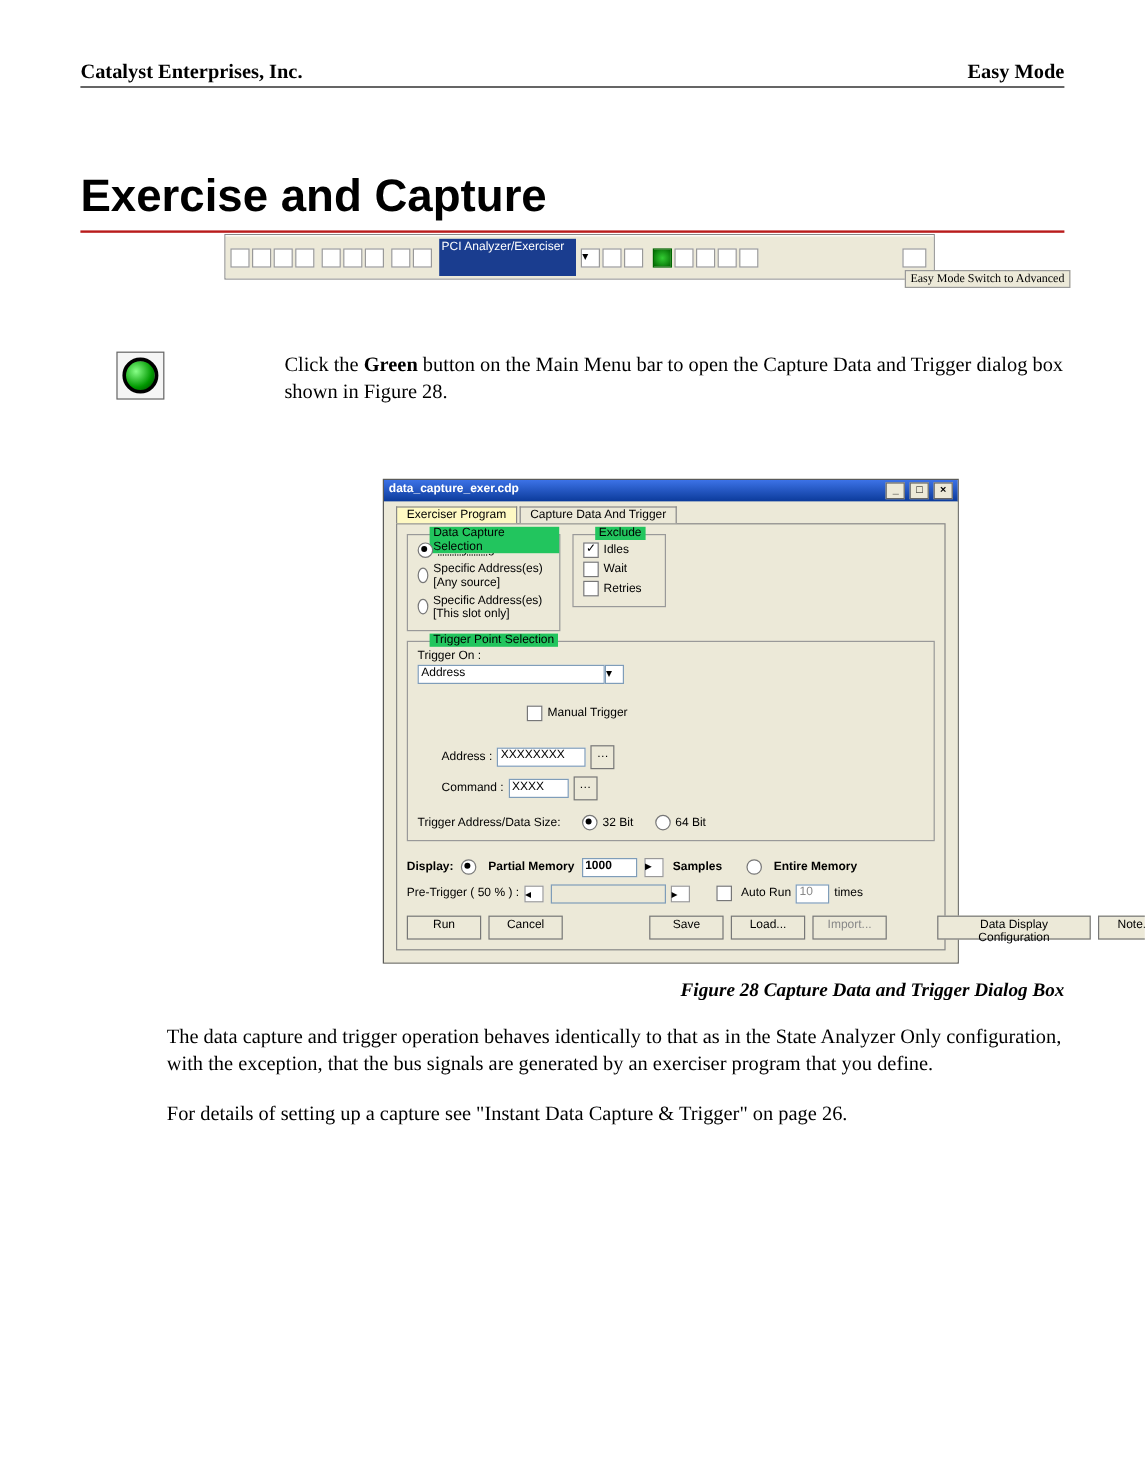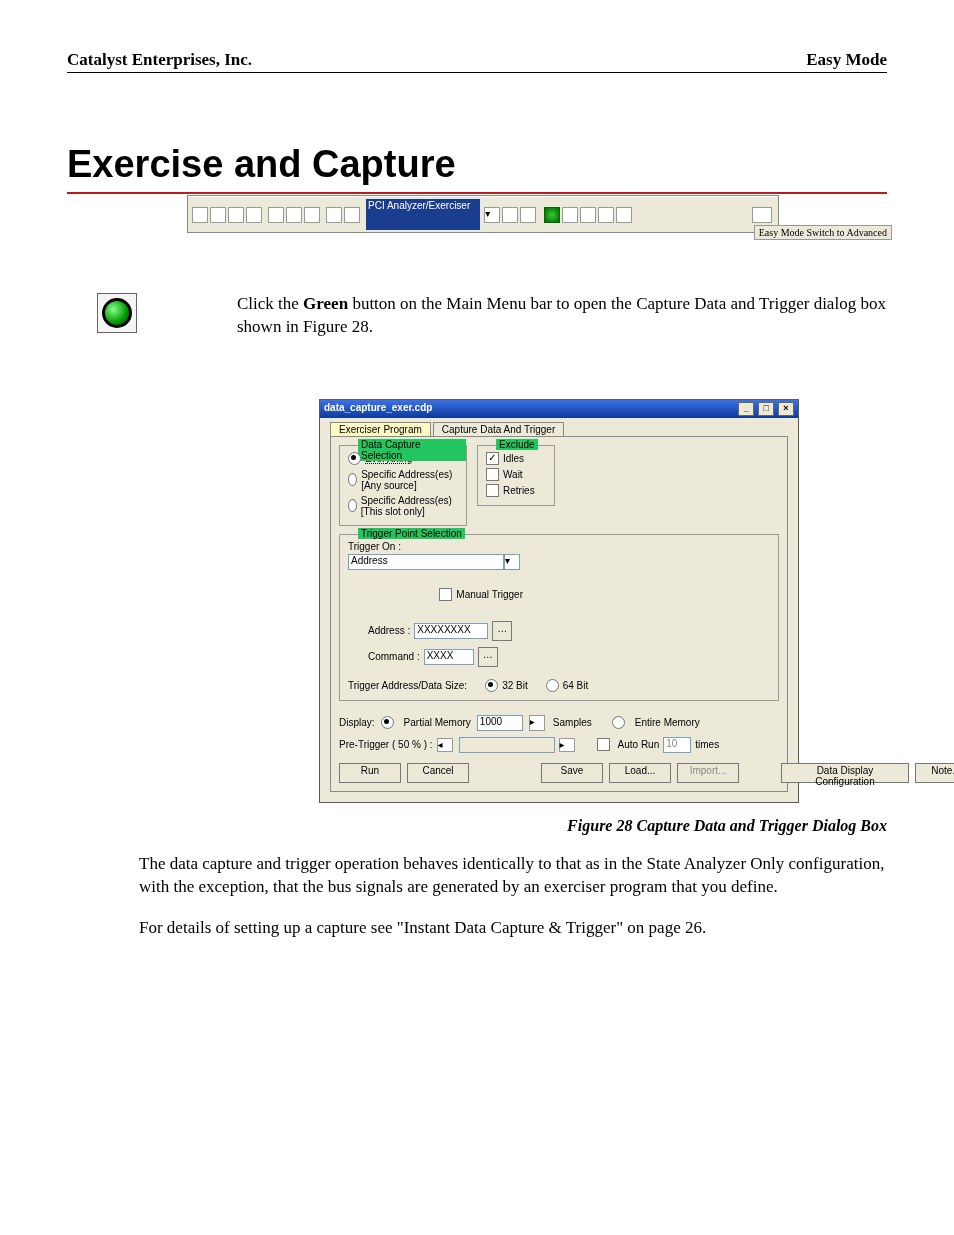--- a/index.html
+++ b/index.html
@@ -365,21 +365,21 @@
                 <span class="radio on"></span>
                 <span>32 Bit</span>
               </span>
             <span class="row">
                 <span class="radio"></span>
                 <span>64 Bit</span>
               </span>
           </div>
         </div>
 
-        <div class="row" style="margin-top:14px;gap:6px;align-items:center;">
+        <div class="row" style="margin-top:14px;gap:6px;align-items:center;font-weight:bold;">
           <span>Display:</span>
           <span class="radio on"></span>
           <span>Partial Memory</span>
           <span class="dlg-input" style="width:40px;">1000</span>
           <span class="icon-cell" style="height:14px;">▸</span>
           <span>Samples</span>
           <span style="width:8px"></span>
           <span class="radio"></span>
           <span>Entire Memory</span>
         </div>

